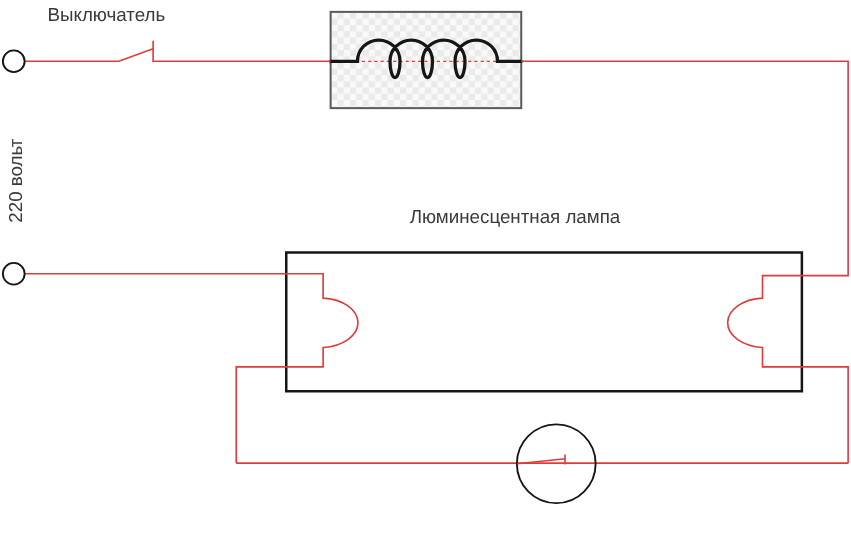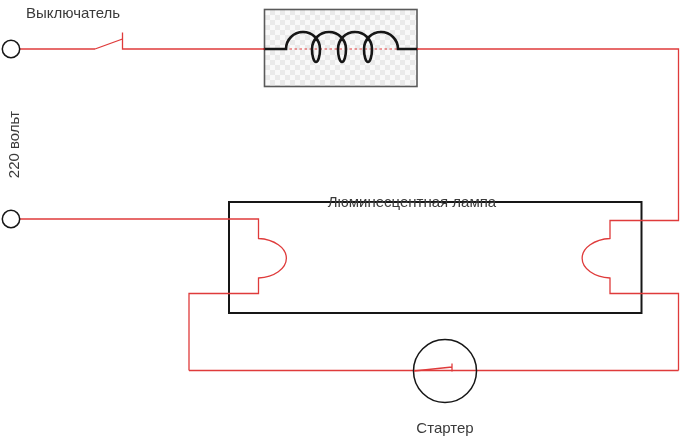--- a/index.html
+++ b/index.html
@@ -69,22 +69,21 @@
       <circle cx="11" cy="49" r="8.7"></circle>
       <circle cx="11" cy="219" r="8.7"></circle>
     </g>
 
     <g>
       <circle cx="445" cy="371" r="31.5" fill="none" stroke="#161616" stroke-width="1.5"></circle>
       <path d="M414,371 L452,367 M452,363.5 V371.5" fill="none" stroke="#df3b3b" stroke-width="1.3"></path>
     </g>
   </svg>
 
-  <div class="label" style="left:26px; top:4px;">Выключатель</div>
+  <div class="label" style="left:38px; top:4px;">Выключатель</div>
 
   <div class="label vertical" style="left:-32px; top:136px; width:90px;">220 вольт</div>
 
 
-  <div class="label centered" style="left:312px; top:165px; width:200px;margin-top:28px;">Люминесцентная лампа</div>
+  <div class="label centered" style="left:312px; top:165px; width:200px;">Люминесцентная лампа</div>
 
-  <div class="label centered" style="left:370px; top:419px; width:150px;">Стартер</div>
 
 </div>
 
 </body></html>

